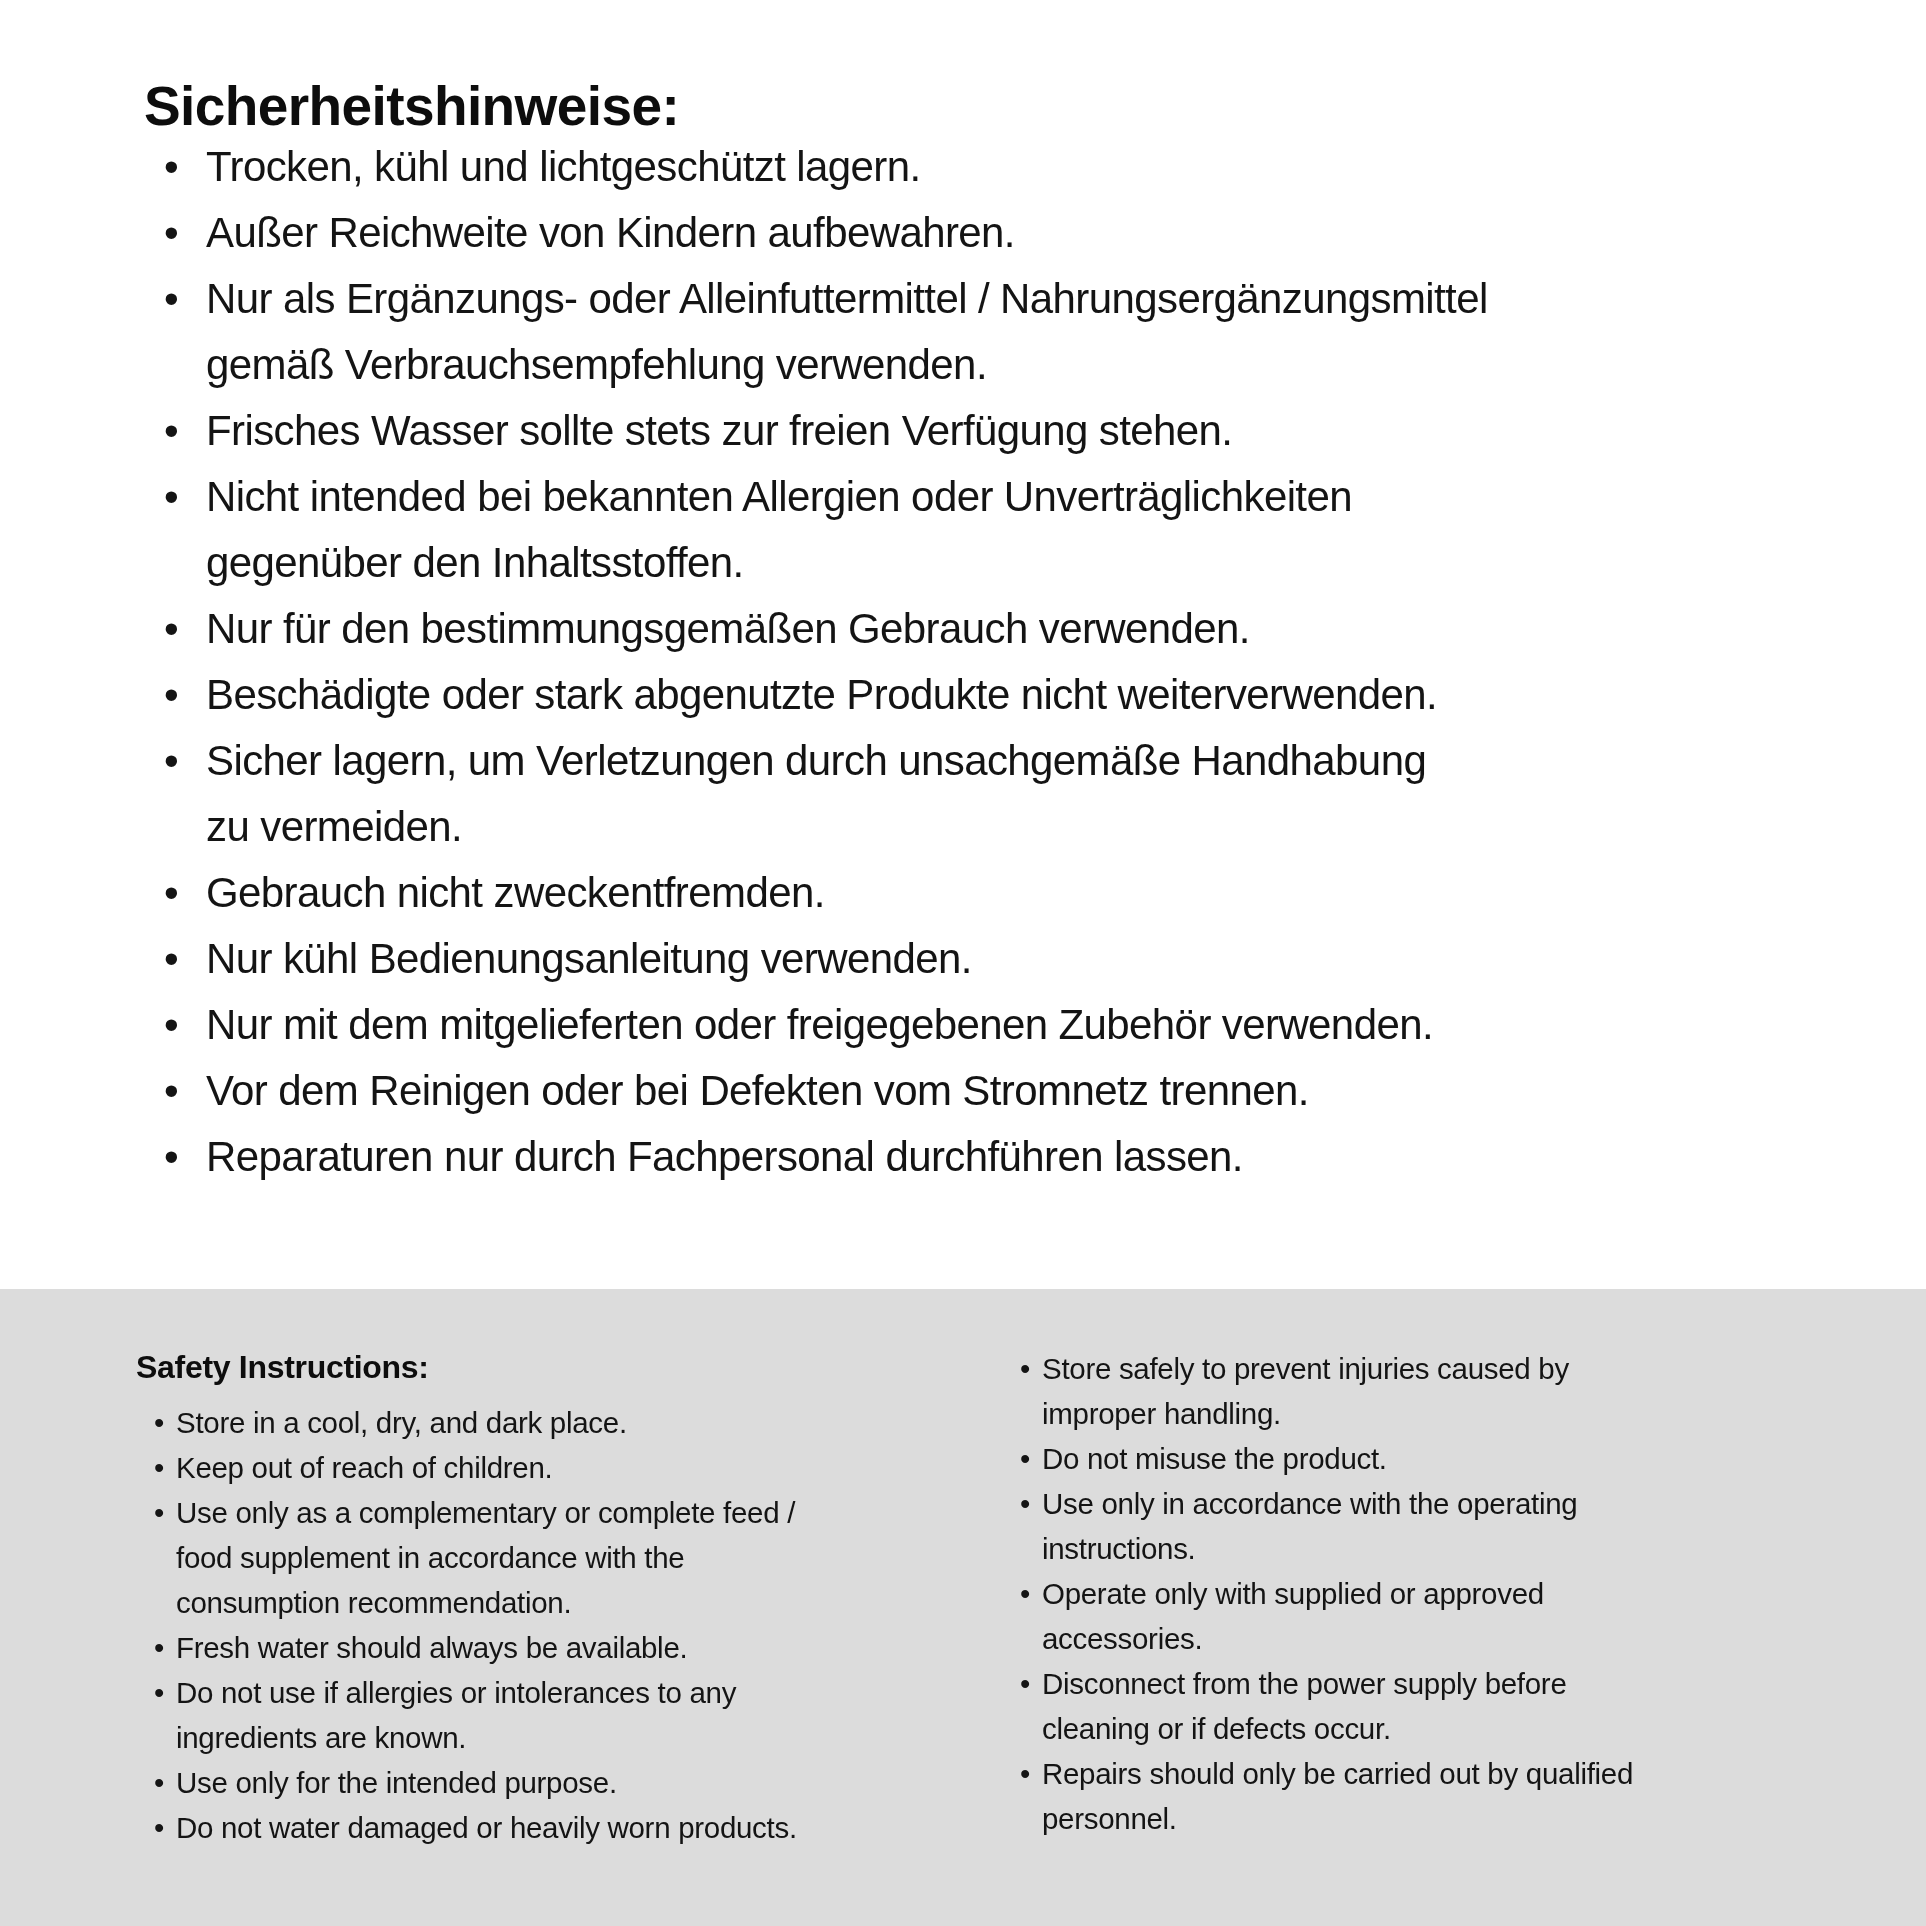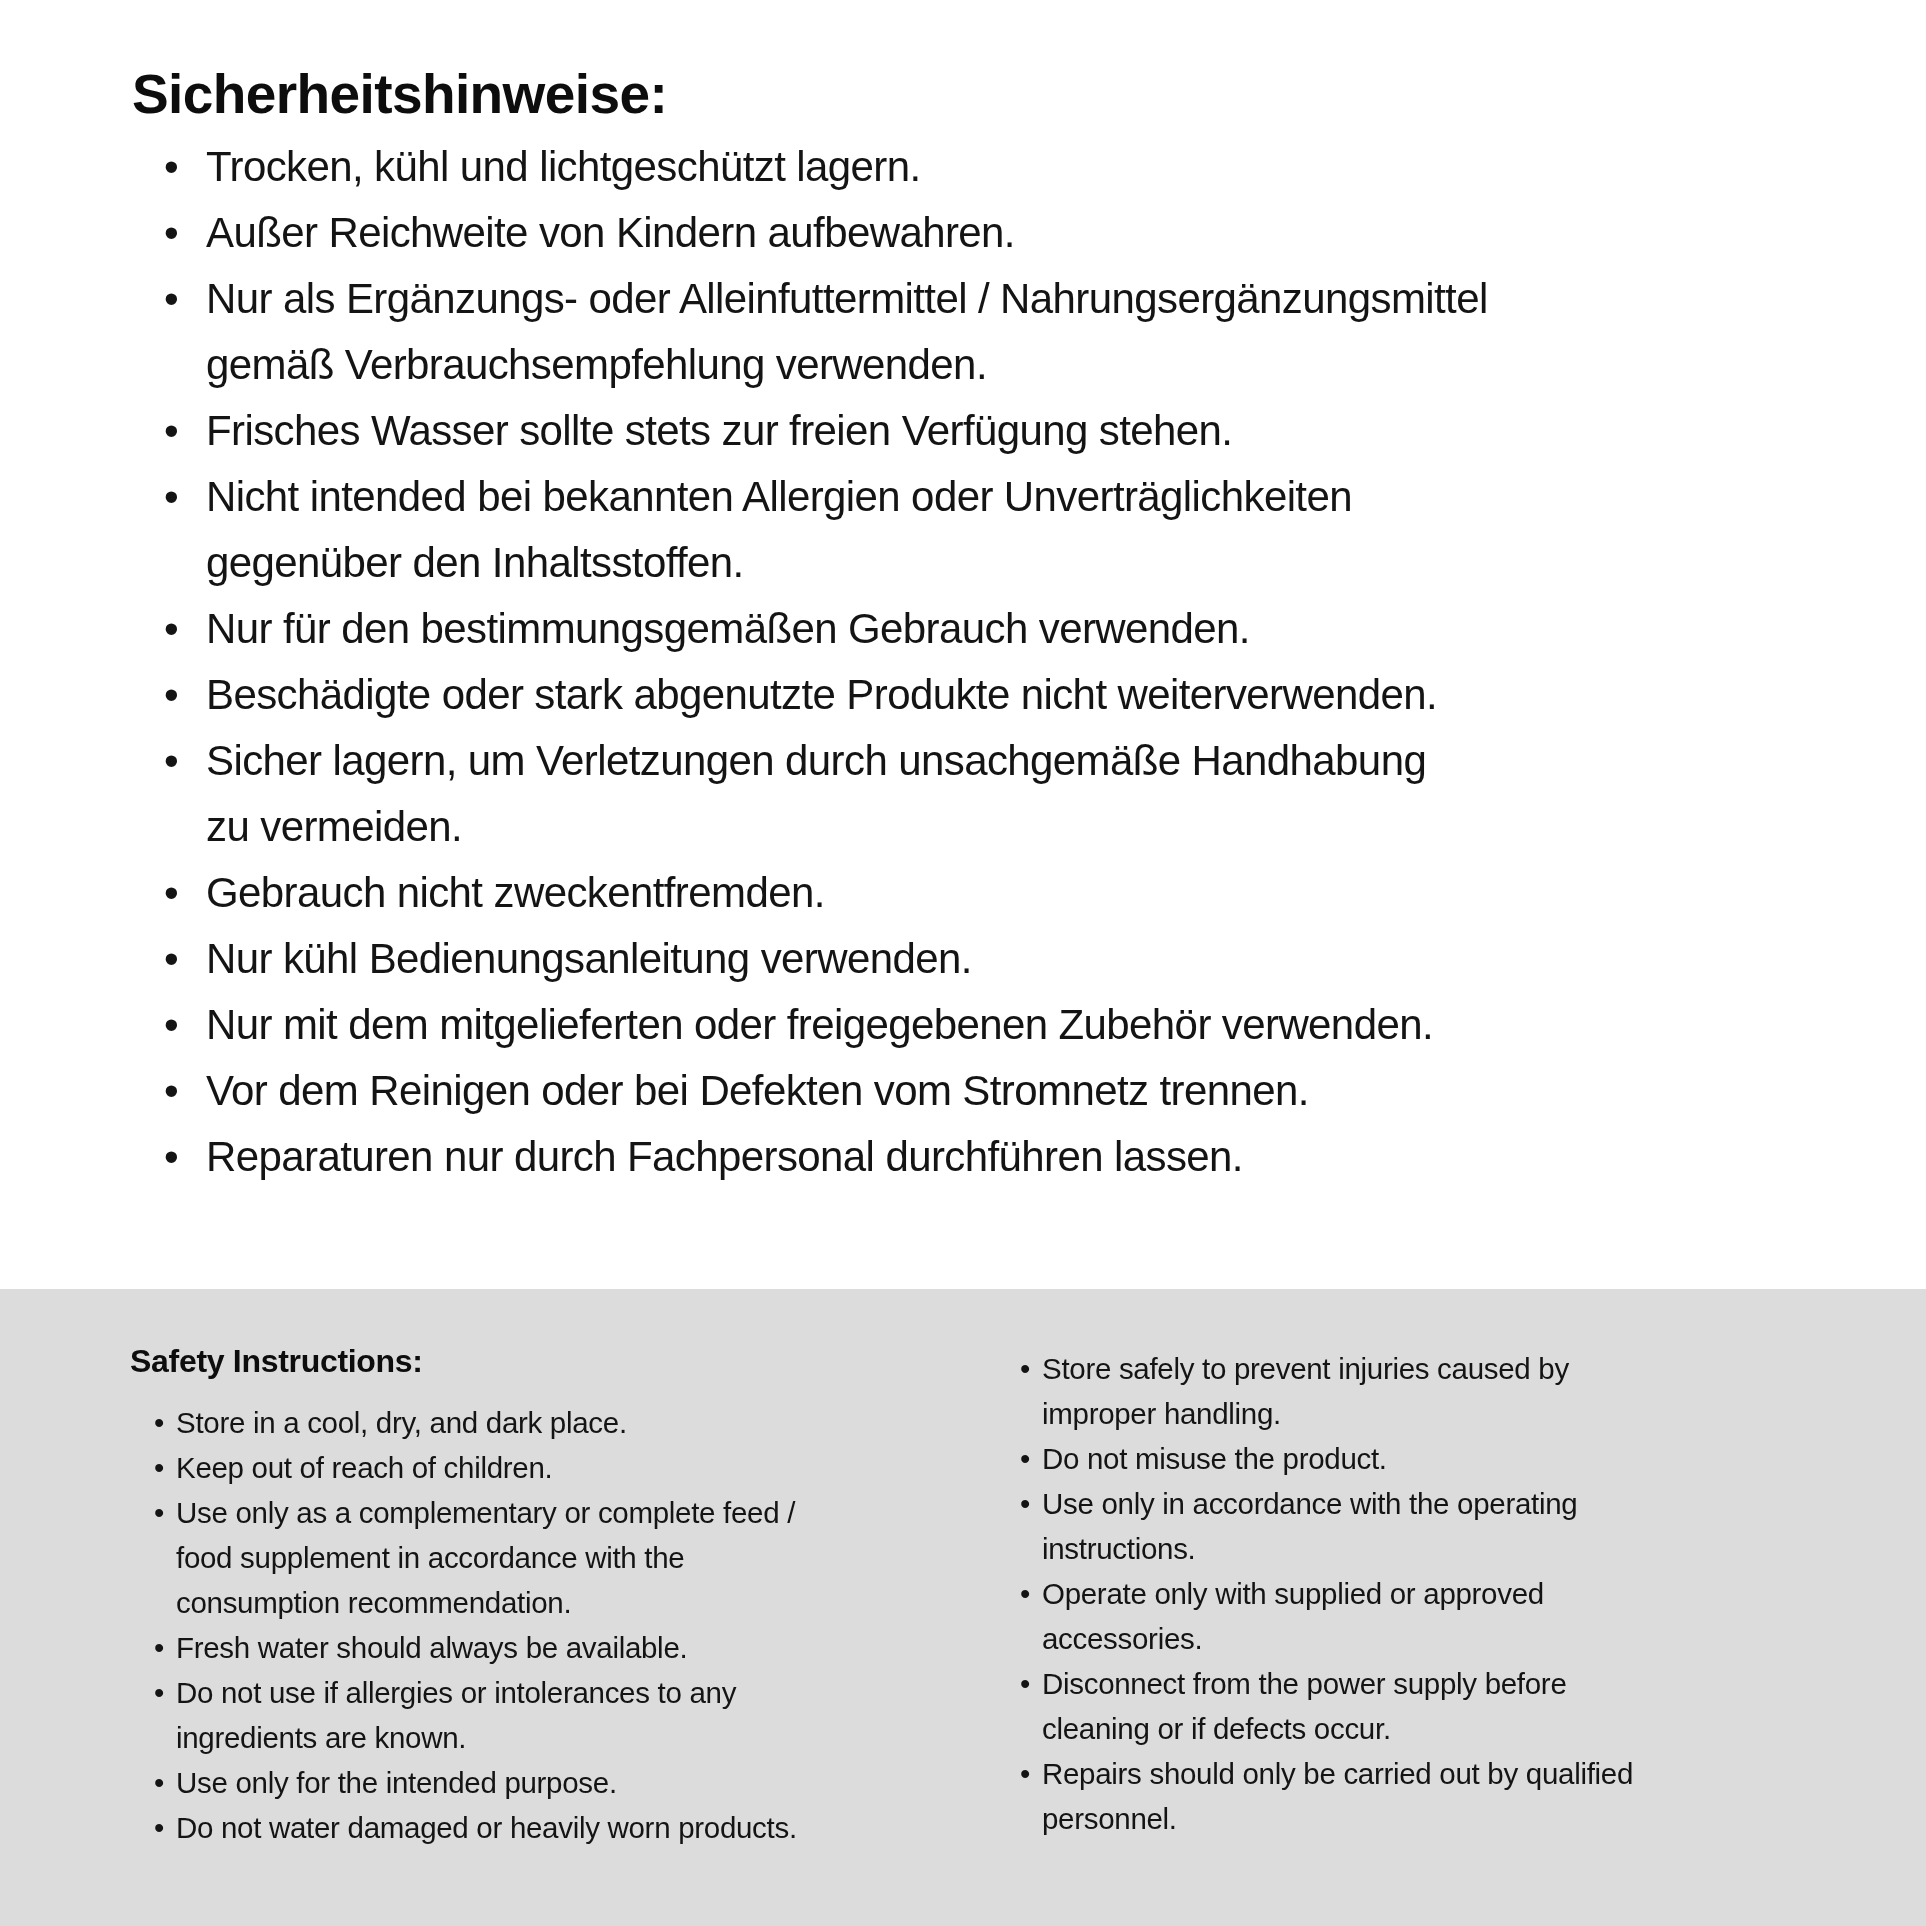--- a/index.html
+++ b/index.html
@@ -11,21 +11,21 @@
     color: #141414;
     font-family: "Liberation Sans", sans-serif;
     overflow: hidden;
   }
 
   
   .de-title {
     position: absolute;
     left: 132px;
     top: 62px;
-    margin: 0;
+    margin: 12px;
     font-size: 55px;
     font-weight: bold;
     letter-spacing: -0.6px;
     color: #0d0d0d;
     white-space: nowrap;
   }
   ul.blist {
     list-style: none;
     margin: 0;
     padding: 0;
@@ -50,21 +50,21 @@
     left: 0;
     top: 1289px;
     width: 1926px;
     height: 637px;
     background: #dcdcdc;
   }
   .en-title {
     position: absolute;
     left: 130px;
     top: 1343px;
-    margin: 0;
+    margin: 6px;
     font-size: 32px;
     font-weight: bold;
     letter-spacing: -0.3px;
     color: #0d0d0d;
     white-space: nowrap;
   }
   .en-list {
     font-size: 29.5px;
     line-height: 45px;
     letter-spacing: -0.3px;

